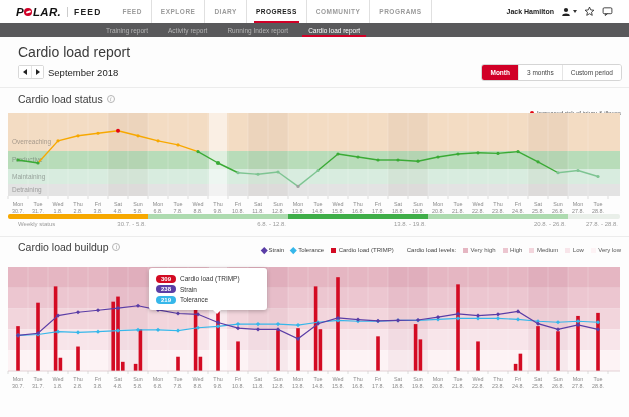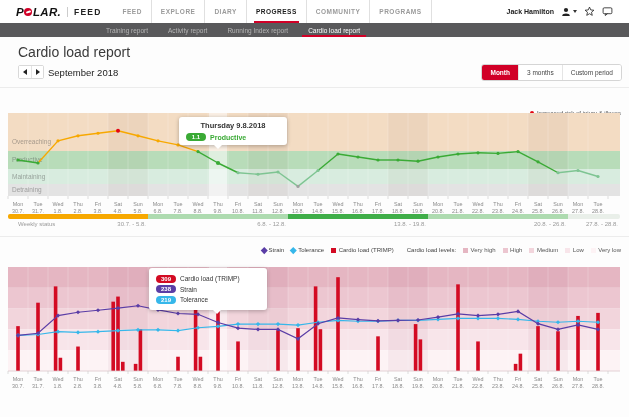--- a/index.html
+++ b/index.html
@@ -148,20 +148,24 @@
   <span class="period-label">September 2018</span>
 
   <div class="period-group">
     <button class="pg-btn active">Month</button>
     <button class="pg-btn">3 months</button>
     <button class="pg-btn">Custom period</button>
   </div>
 
   <div class="hr hr1"></div>
 
+  <div class="sec-title sec1">
+    <span>Cardio load status</span>
+    <span class="info-icon">i</span>
+  </div>
   <div class="risk-legend">
     <span class="risk-dot" id="risk-dot" style="background: rgb(227, 6, 19);"></span>
     <span>Increased risk of injury &amp; illness</span>
   </div>
 
   <svg id="chart-status" class="chart1" width="612" height="101" viewBox="0 0 612 101">
       <rect x="0" y="0" width="612" height="38" fill="#f3dcc3"></rect>
       <rect x="0" y="38" width="612" height="18" fill="#b8dcb9"></rect>
       <rect x="0" y="56" width="612" height="15" fill="#d8ecdf"></rect>
       <rect x="0" y="71" width="612" height="12" fill="#e3e3e3"></rect>
@@ -352,46 +356,43 @@
       <text x="530" y="93" font-size="5.4" fill="#8a8a8a" text-anchor="middle">Sat</text>
       <text x="530" y="99.5" font-size="5.4" fill="#8a8a8a" text-anchor="middle">25.8.</text>
       <text x="550" y="93" font-size="5.4" fill="#8a8a8a" text-anchor="middle">Sun</text>
       <text x="550" y="99.5" font-size="5.4" fill="#8a8a8a" text-anchor="middle">26.8.</text>
       <text x="570" y="93" font-size="5.4" fill="#8a8a8a" text-anchor="middle">Mon</text>
       <text x="570" y="99.5" font-size="5.4" fill="#8a8a8a" text-anchor="middle">27.8.</text>
       <text x="590" y="93" font-size="5.4" fill="#8a8a8a" text-anchor="middle">Tue</text>
       <text x="590" y="99.5" font-size="5.4" fill="#8a8a8a" text-anchor="middle">28.8.</text>
     </svg>
 
-  <div class="tooltip tt1">
-    <span class="tt-date">Thursday 9.8.2018</span>
-    <span class="tt-row">
-      <span class="pill" id="status-pill" style="background: rgb(58, 170, 53);">1.1</span>
-      <span class="tt-zone" id="status-zone" style="color: rgb(58, 170, 53);">Productive</span>
-    </span>
-  </div>
 
   <div class="weekly-strip">
     <div class="week-seg" style="width: 140px; background: rgb(247, 168, 0);"></div>
     <div class="week-seg" style="width: 140px; background: rgb(174, 219, 176);"></div>
     <div class="week-seg" style="width: 140px; background: rgb(63, 174, 73);"></div>
     <div class="week-seg" style="width: 140px; background: rgb(174, 219, 176);"></div>
     <div class="week-seg" style="width: 52px; background: rgb(233, 239, 233);"></div>
   </div>
   <div class="weekly-labels">
     <span class="weekly-name">Weekly status</span>
     <span class="wl" style="width:140px">30.7. - 5.8.</span>
     <span class="wl" style="width:140px">6.8. - 12.8.</span>
     <span class="wl" style="width:140px">13.8. - 19.8.</span>
     <span class="wl" style="width:140px">20.8. - 26.8.</span>
     <span class="wl" style="width:52px">27.8. - 28.8.</span>
   </div>
 
   <div class="hr hr2"></div>
 
+  <div class="sec-title sec2">
+    <span>Cardio load buildup</span>
+    <span class="info-icon">i</span>
+  </div>
 
   <div class="legend2">
     <span class="lg-item">
       <span class="diamond" id="sw-strain" style="background: rgb(90, 61, 166);"></span>
       <span>Strain</span>
     </span>
     <span class="lg-item">
       <span class="diamond" id="sw-tolerance" style="background: rgb(54, 183, 234);"></span>
       <span>Tolerance</span>
     </span>

